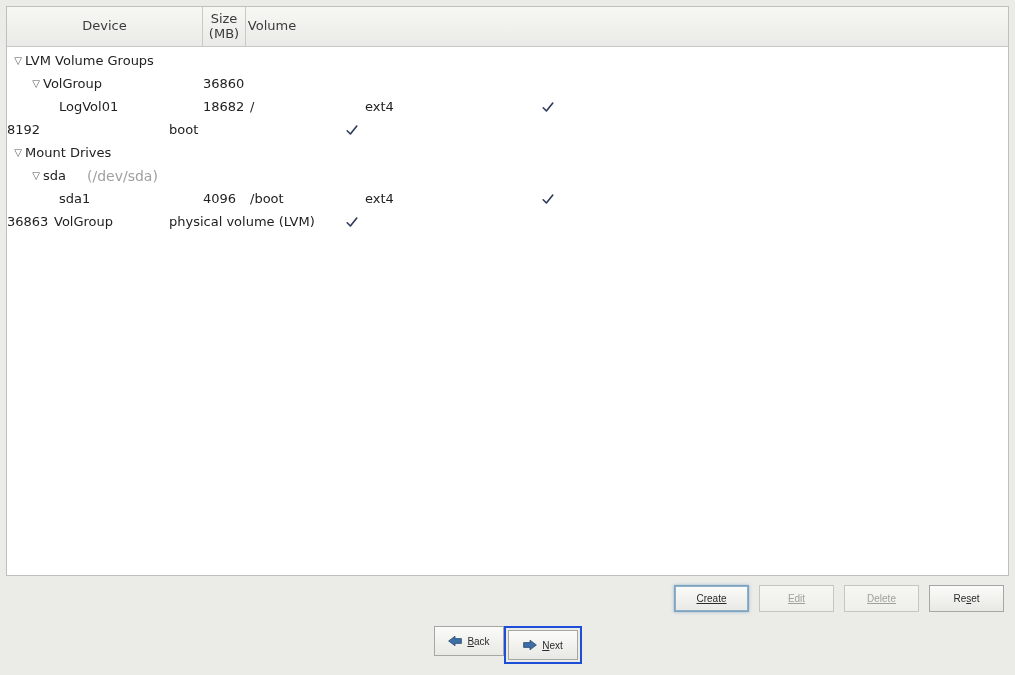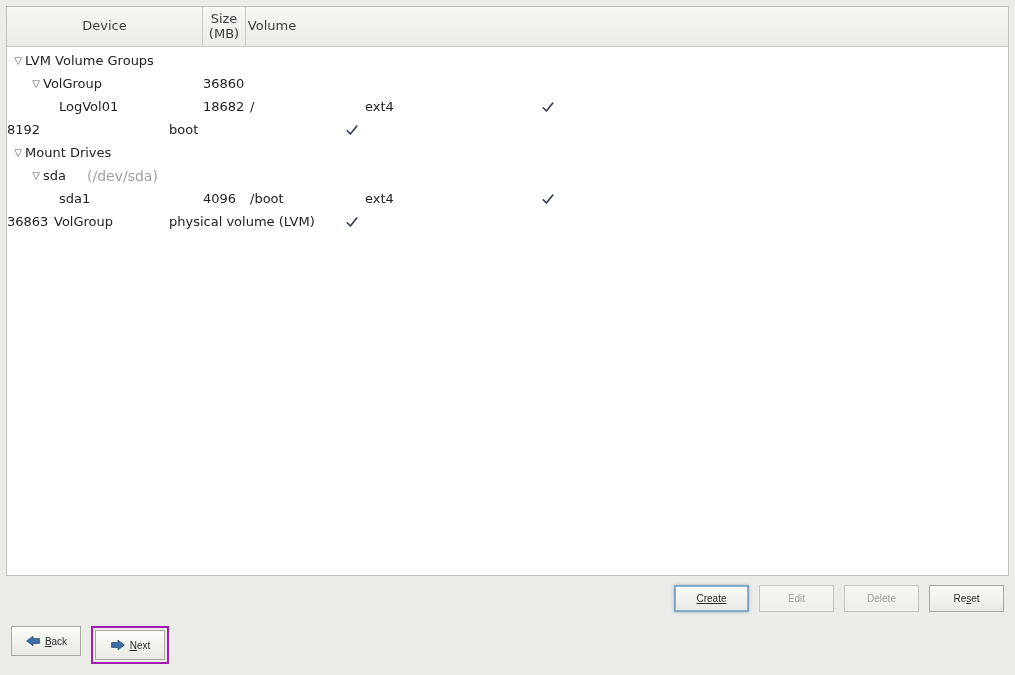--- a/index.html
+++ b/index.html
@@ -87,22 +87,21 @@
 }
 
 .action-row {
   display: flex;
   justify-content: flex-end;
   gap: 10px;
   padding: 4px 10px 8px 10px;
 }
 .nav-row {
   display: flex;
-  justify-content: flex-start;
-  gap: 10px;
+  justify-content: center;
   padding: 6px 10px 10px 10px;
 }
 .btn {
   min-width: 75px;
   height: 27px;
   padding: 8px 12px;
   background: linear-gradient(#fbfbf9, #e8e8e4);
   border: 1px solid #a7a7a1;
   border-radius: 0;
   font-size: 10px;
@@ -111,34 +110,35 @@
   align-items: center;
   justify-content: center;
   gap: 4px;
   cursor: pointer;
 }
 .btn.disabled {
   color: #a1a19b;
   border-color: #c6c6c0;
   background: linear-gradient(#f6f6f3,#eeeeea);
   cursor: default;
+  text-decoration: underline;
 }
 .btn.focused {
   box-shadow: 0 0 0 1px #8fb0c9 inset, 0 0 3px rgba(100,150,200,.6);
   border-color: #7da3bf;
 }
 .nav-btn {
   min-width: 70px;
   height: 30px;
 }
 .arrow-left, .arrow-right {
   width: 16px; height: 14px;
 }
 .next-highlight {
-  border: 2px solid #a21caf;
+  border: 2px solid #1d4ed8;
   padding: 2px;
   border-radius: 0;
   display: inline-flex;
 }
 .mnemonic { text-decoration: underline; }
 </style>
 </head>
 <body>
 
 <div class="window">

